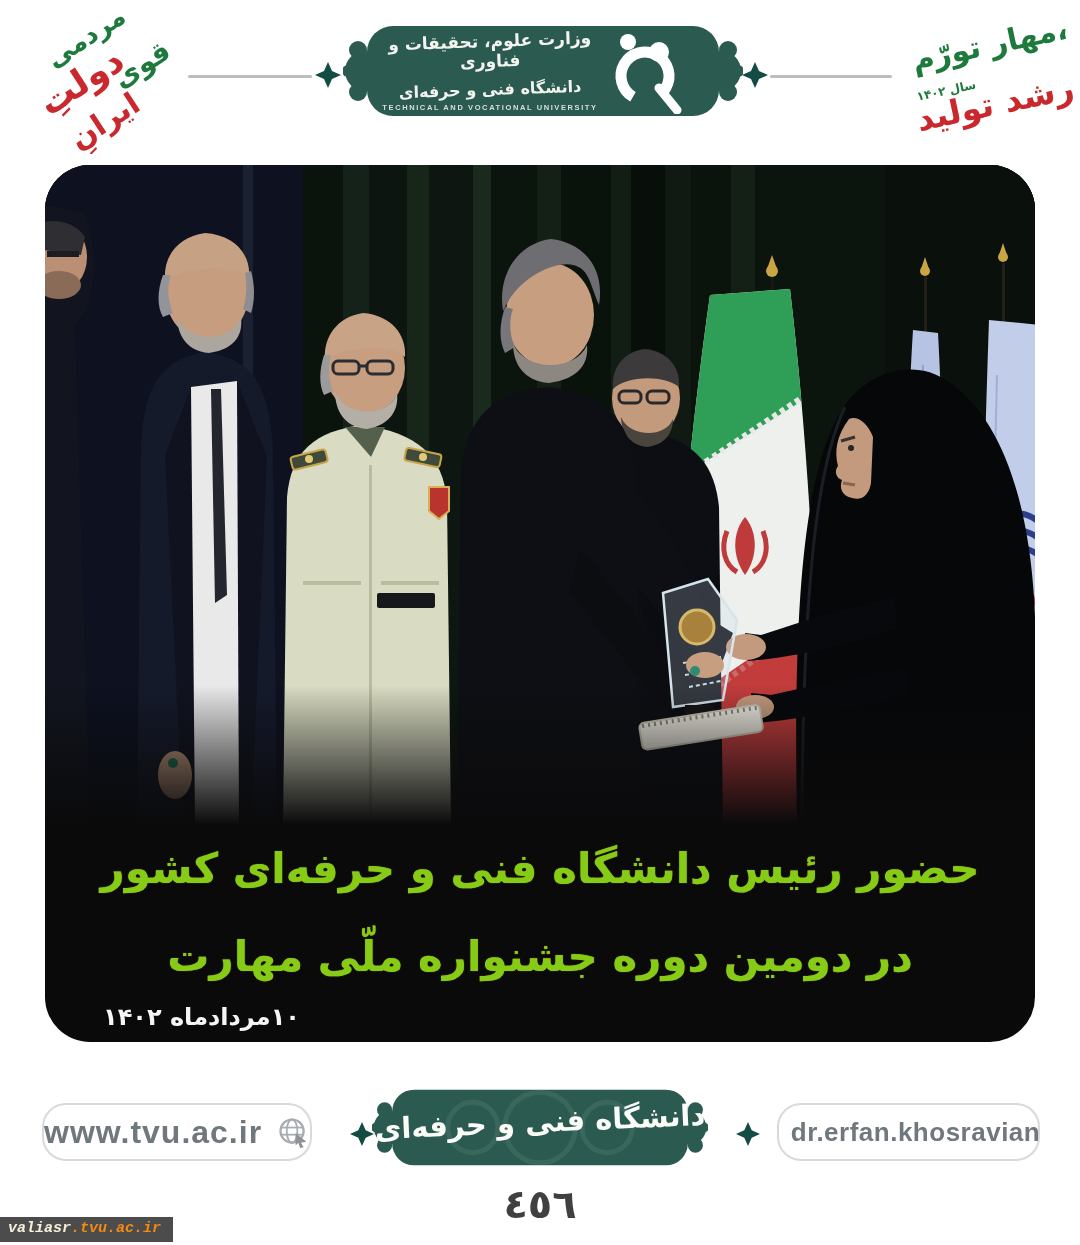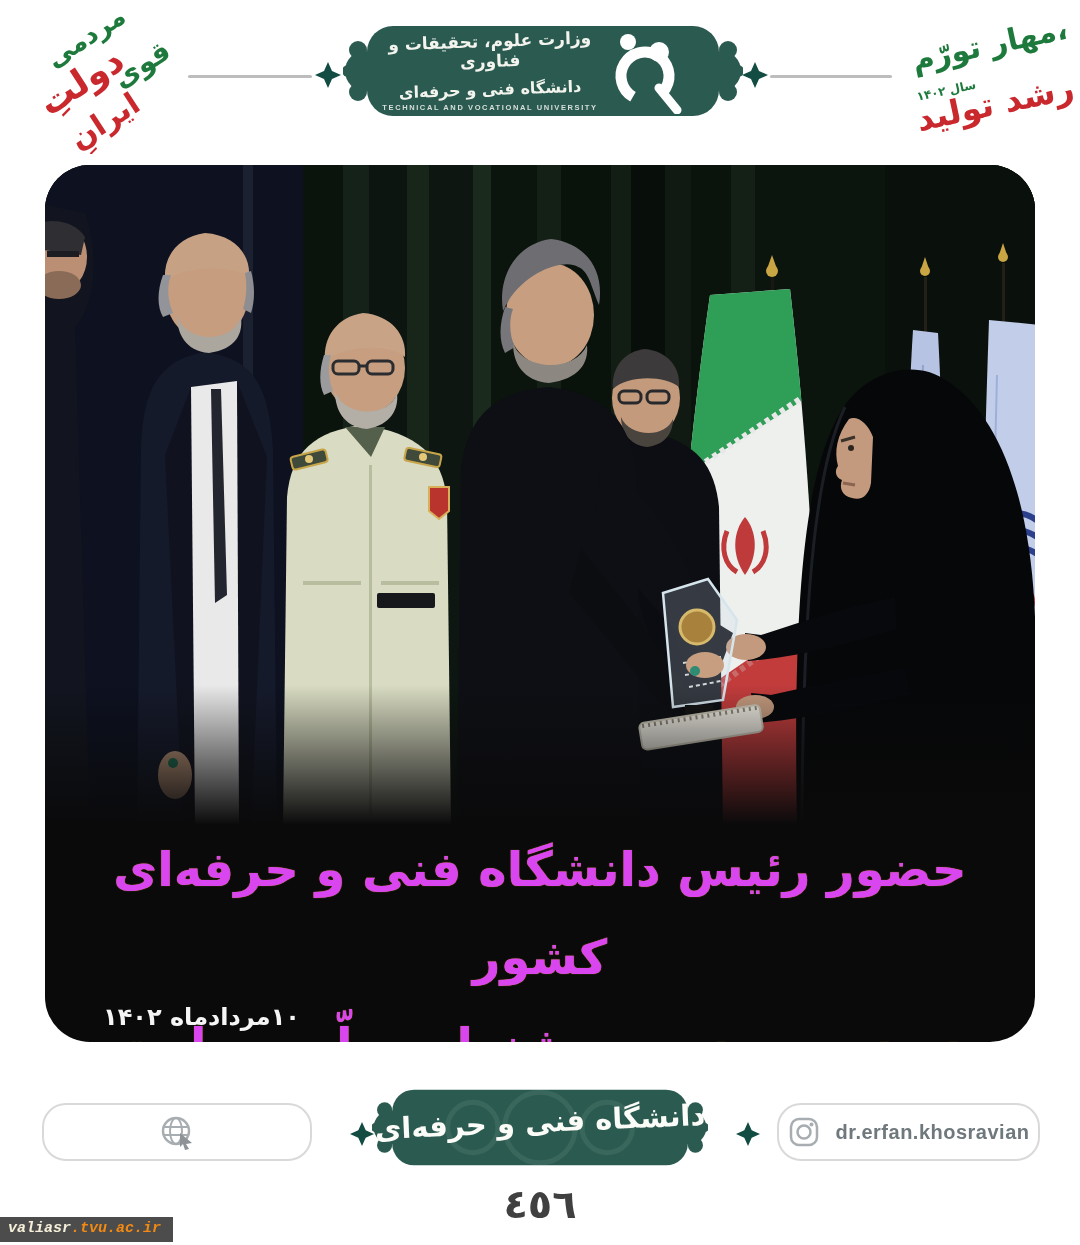--- a/index.html
+++ b/index.html
@@ -13,33 +13,33 @@
   .banner-text{position:absolute;left:28px;top:11px;width:238px;text-align:center;color:#f4f4ef;}
   .banner-ministry{font-size:17px;font-weight:bold;transform:rotate(-2deg);direction:rtl;}
   .banner-university{font-size:16px;font-weight:bold;margin-top:9px;transform:rotate(-2deg);direction:rtl;}
   .banner-english{font-family:"Liberation Sans",sans-serif;font-size:7.5px;letter-spacing:1.6px;
                   color:#d8dfdc;margin-top:4px;font-weight:bold;}
 
   
   .card{position:absolute;left:45px;top:165px;width:990px;height:877px;background:#0a0a0b;
         border-radius:45px;overflow:hidden;}
   .caption{position:absolute;left:0;top:660px;width:100%;text-align:center;direction:rtl;}
-  .caption-line{color:#d946ef;font-weight:bold;font-size:48px;line-height:88px;
+  .caption-line{color:#84cc16;font-weight:bold;font-size:42px;line-height:88px;
                 text-shadow:0 0 1px #b78900;}
   .photo-date{position:absolute;left:58px;top:838px;color:#f5f5f5;font-size:24px;font-weight:bold;
               direction:rtl;}
 
   
   .pill{position:absolute;display:flex;align-items:center;justify-content:center;gap:14px;
         background:#ffffff;border:2px solid #d9d9d9;border-radius:24px;box-sizing:border-box;}
   .pill-web{left:42px;top:1103px;width:270px;height:58px;}
   .pill-ig{left:777px;top:1103px;width:263px;height:58px;}
   .pill-text{font-family:"Liberation Sans",sans-serif;color:#6f787c;font-weight:bold;}
   .pill-web .pill-text{font-size:32px;letter-spacing:1px;}
-  .pill-ig .pill-text{font-size:20px;letter-spacing:.5px;}
+  .pill-ig .pill-text{font-size:26px;letter-spacing:.5px;}
   .foot-cart-wrap{position:absolute;left:372px;top:1079px;width:336px;height:97px;}
   .foot-brand{position:absolute;left:0;top:26px;width:100%;text-align:center;color:#fbfbf8;
               font-size:29px;font-weight:bold;direction:rtl;transform:rotate(-2.5deg);}
   .post-number{position:absolute;left:0;top:1181px;width:100%;text-align:center;
                color:#404040;font-size:40px;font-weight:bold;}
   .watermark{position:absolute;left:0;top:1217px;background:#4c4c4c;padding:3px 12px 5px 8px;
              font-family:Liberation Mono, monospace;font-style:italic;font-weight:bold;font-size:15px;}
   .wm-site{color:#f6f0da;}
   .wm-domain{color:#f28a12;}
 </style>
@@ -286,20 +286,21 @@
       <div class="caption-line">در دومین دوره جشنواره ملّی مهارت</div>
     </div>
 
     
     <div class="photo-date">۱۰مردادماه ۱۴۰۲</div>
   </main>
 
   <footer>
 
     <div class="pill pill-web">
+      <span class="pill-text">www.tvu.ac.ir</span>
       <svg width="38" height="38" viewBox="0 0 38 38">
         <circle cx="18" cy="18" r="13" fill="none" stroke="#a7adb1" stroke-width="2.5"></circle>
         <ellipse cx="18" cy="18" rx="6" ry="13" fill="none" stroke="#a7adb1" stroke-width="2"></ellipse>
         <line x1="5" y1="14" x2="31" y2="14" stroke="#a7adb1" stroke-width="2"></line>
         <line x1="5" y1="22" x2="31" y2="22" stroke="#a7adb1" stroke-width="2"></line>
         <polygon points="22,20 34,30 28,31 31,36 27,37 25,31 22,34" fill="#8d9397"></polygon>
       </svg>
     </div>
 
     <svg class="abs" style="left:350px;top:1122px" width="24" height="24" viewBox="0 0 26 26">

